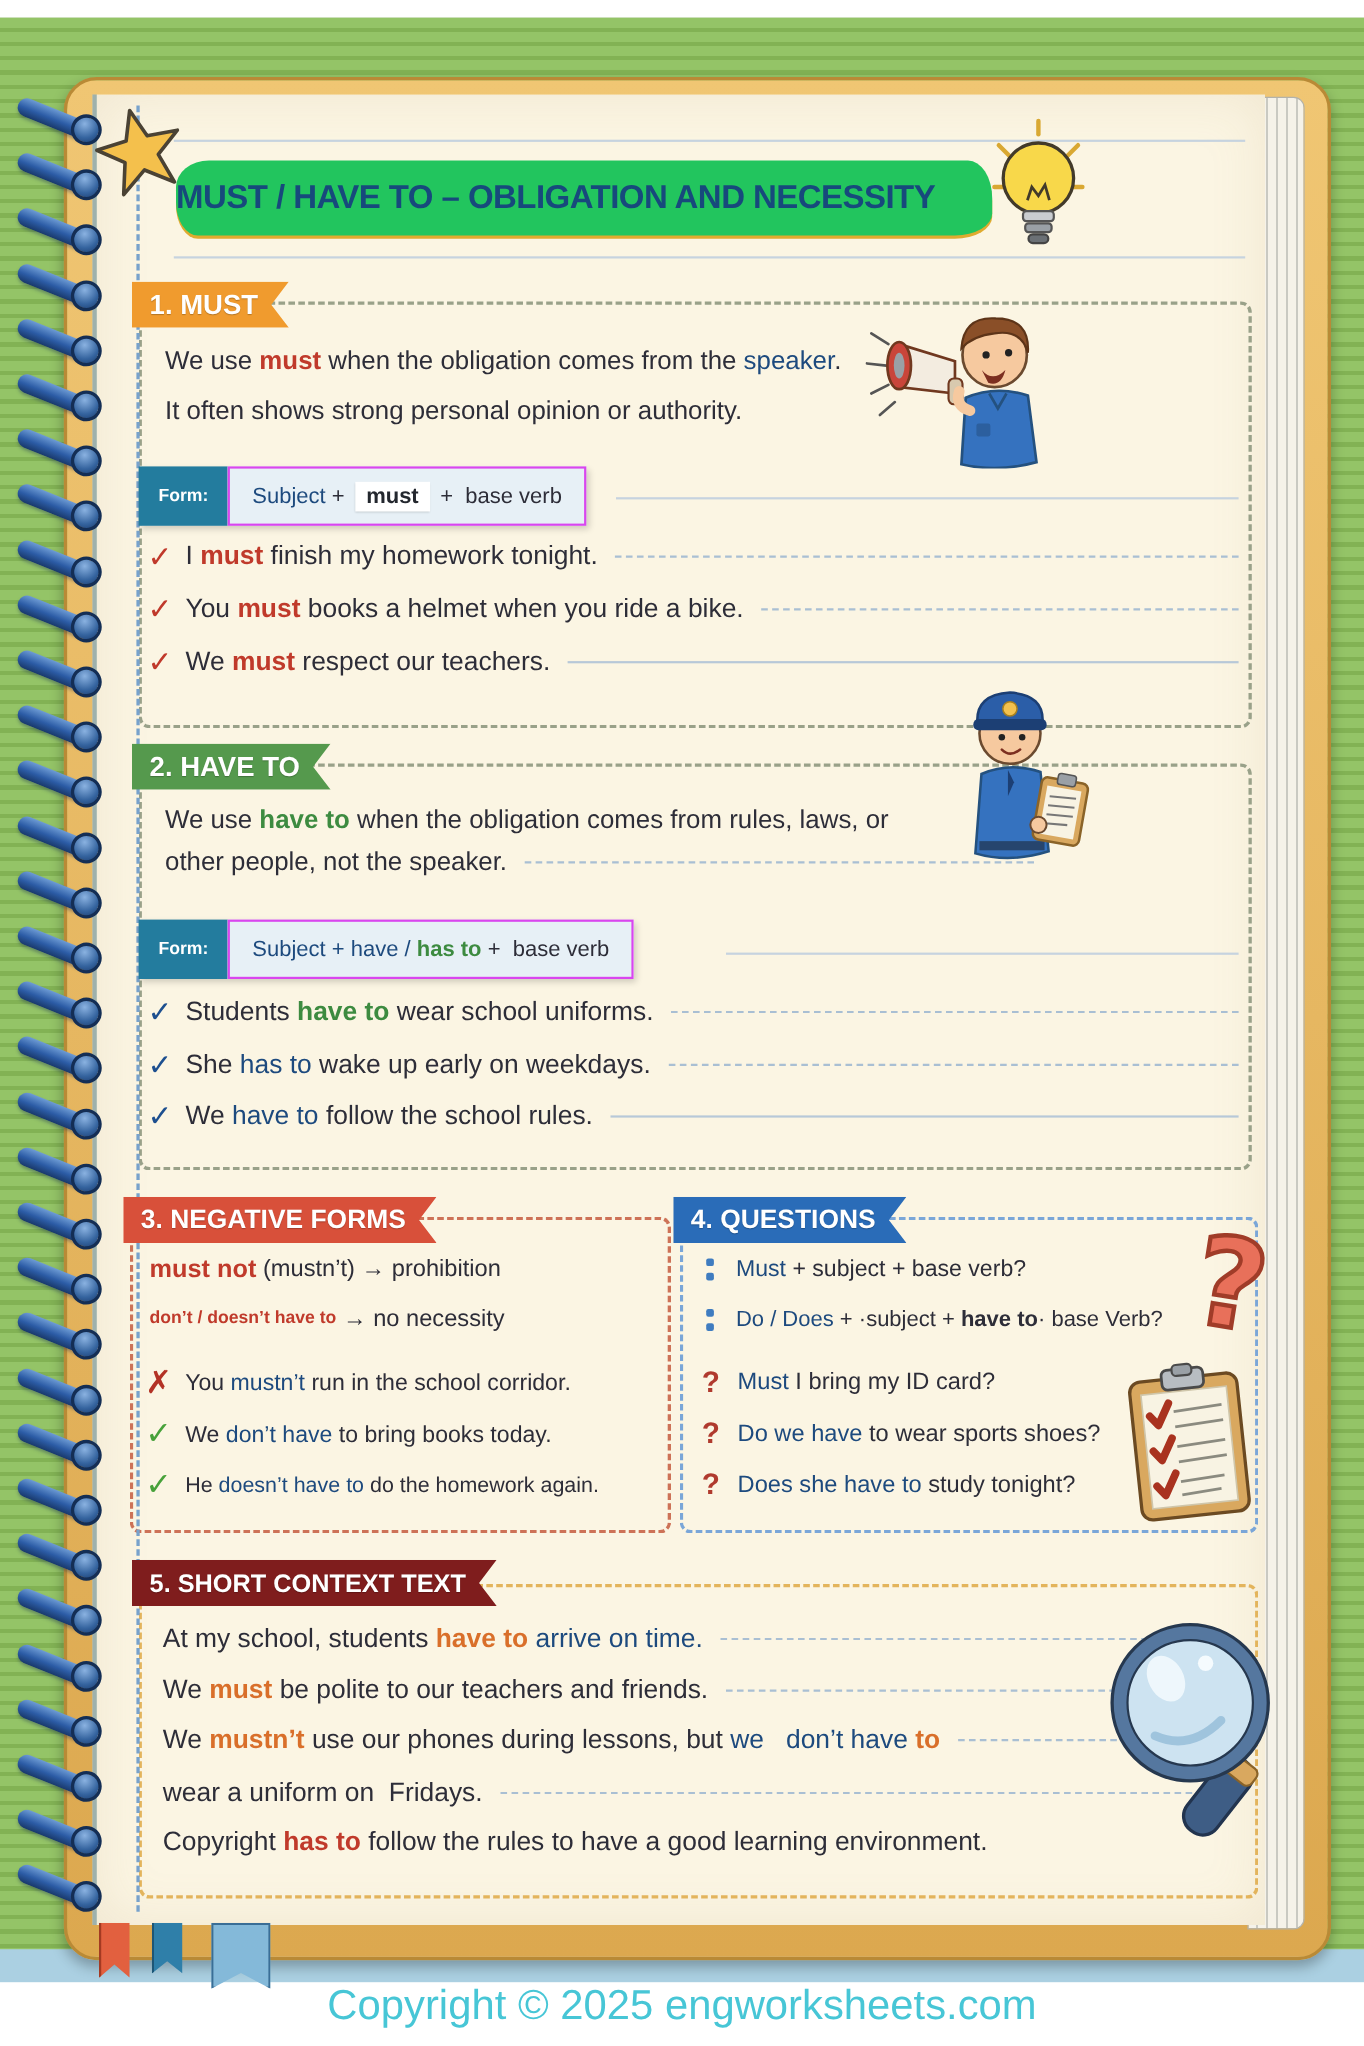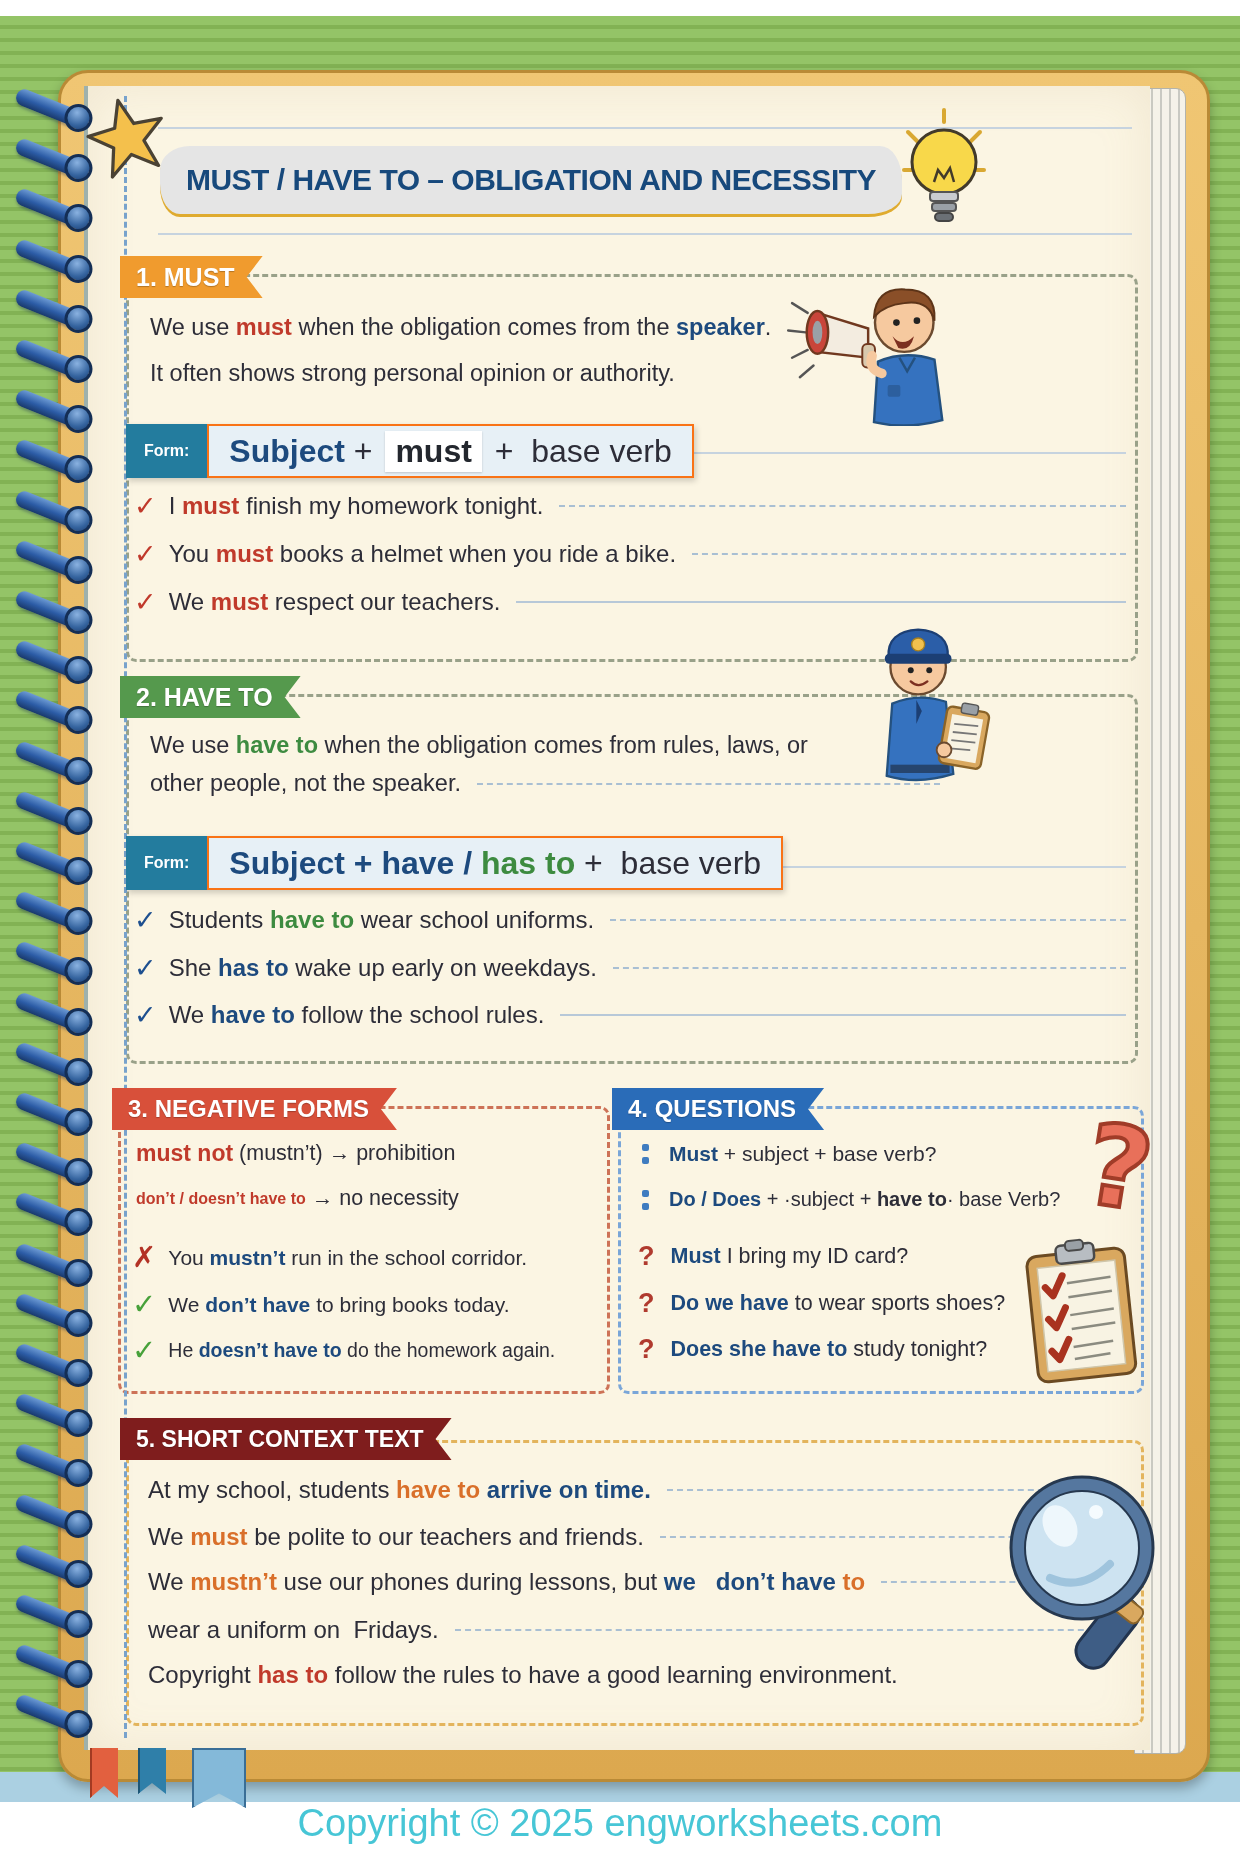--- a/index.html
+++ b/index.html
@@ -27,22 +27,22 @@
   .spirals{position:absolute;left:14px;top:100px;width:110px;height:1660px;z-index:30;}
   .spiral{position:absolute;left:0;width:74px;height:17px;border-radius:9px;
     background:linear-gradient(180deg,#6d9bd4,#2c5ca6 55%,#19396b);
     transform:rotate(22deg);box-shadow:1px 2px 3px rgba(20,40,80,.35);}
   .spiral::after{content:"";position:absolute;right:-6px;top:-7px;width:28px;height:28px;
     border-radius:50%;box-sizing:border-box;border:3px solid #142e55;
     background:radial-gradient(circle at 35% 30%,#8ab2e1,#35649f 60%,#1a3a6c);}
   .ruled{position:absolute;height:0;border-top:2px solid #c6d3df;z-index:1;}
   
   .title-banner{position:absolute;left:160px;top:146px;width:742px;height:68px;
-    background:#e5e5e5;border-radius:30px 22px 34px 20px/24px 34px 20px 30px;
-    box-shadow:0 3px 0 #dfab2f;display:flex;align-items:center;justify-content:center;z-index:4;}
+    background:#22c55e;border-radius:30px 22px 34px 20px/24px 34px 20px 30px;
+    box-shadow:0 3px 0 #dfab2f;display:flex;align-items:center;justify-content:flex-start;z-index:4;}
   .title-text{font-size:30px;font-weight:bold;color:#17497c;white-space:nowrap;letter-spacing:-0.5px;}
   
   .sec{position:absolute;border-radius:10px;z-index:2;}
   .sec1,.sec2{border:3px dashed #99a189;}
   .sec3{border:3px dashed #cd7257;}
   .sec4{border:3px dashed #7aa6d8;}
   .sec5{border:3px dashed #e3b45c;}
   .banner{position:absolute;height:42px;color:#fff;font-weight:bold;font-size:25px;
     display:flex;align-items:center;padding:0 28px 0 16px;white-space:nowrap;z-index:6;
     clip-path:polygon(0 0,100% 0,calc(100% - 16px) 50%,100% 100%,0 100%);
@@ -51,32 +51,32 @@
   
   .para{position:absolute;font-size:23.5px;z-index:5;}
   .para span,.row span,.form-content span{white-space:pre;}
   .row{position:absolute;display:flex;align-items:center;font-size:24px;z-index:5;}
   .mark{font-weight:bold;margin-right:12px;font-size:27px;line-height:1;flex:0 0 auto;}
   .mark.red{color:#c0392b;} .mark.blue{color:#1d4f8f;} .mark.green{color:#47a13a;font-size:29px;}
   .mark.x{color:#b33225;font-size:29px;} .mark.q{color:#b03a2e;font-size:27px;margin-right:16px;}
   .tail{flex:1 1 auto;border-top:2px dashed #a9bfd3;margin-left:16px;height:0;}
   .tail.solid{border-top:2px solid #b7c8d8;}
   .b-red{color:#c03a2b;font-weight:bold;}
-  .b-navy{color:#1d4a7e;font-weight:bold;}
+  .b-navy{color:#1d4a7e;font-weight:normal;}
   .b-green{color:#3d8b40;font-weight:bold;}
   .b-dark{color:#2d2d38;font-weight:bold;}
   .b-oran{color:#d96f2a;font-weight:bold;}
   .qdots{width:7px;height:7px;background:#3f7cc0;border-radius:2px;
     box-shadow:0 13px 0 #3f7cc0;margin:-13px 20px 0 2px;flex:0 0 auto;}
   
   .formbox{position:absolute;display:flex;height:54px;z-index:5;box-shadow:2px 3px 6px rgba(0,0,0,.18);}
   .form-label{background:#237c9e;color:#fff;font-weight:bold;font-size:16px;
     display:flex;align-items:center;padding:0 18px;}
-  .form-content{background:#e7f0f6;border:2px solid #f97316;display:flex;align-items:center;
-    padding:0 20px;font-size:32px;}
+  .form-content{background:#e7f0f6;border:2px solid #d946ef;display:flex;align-items:center;
+    padding:0 20px;font-size:20px;}
   .chip{background:#fff;padding:2px 10px;margin:0 4px;font-weight:bold;color:#23272e;
     box-shadow:0 1px 2px rgba(0,0,0,.18);}
   
   .illus{position:absolute;z-index:7;}
   .ribbon{position:absolute;top:1748px;z-index:25;
     clip-path:polygon(0 0,100% 0,100% 100%,50% 76%,0 100%);}
   .copyright{position:absolute;left:0;top:1802px;width:1240px;text-align:center;
     font-size:38px;color:#47c6d6;z-index:8;}
 </style>
 </head>

